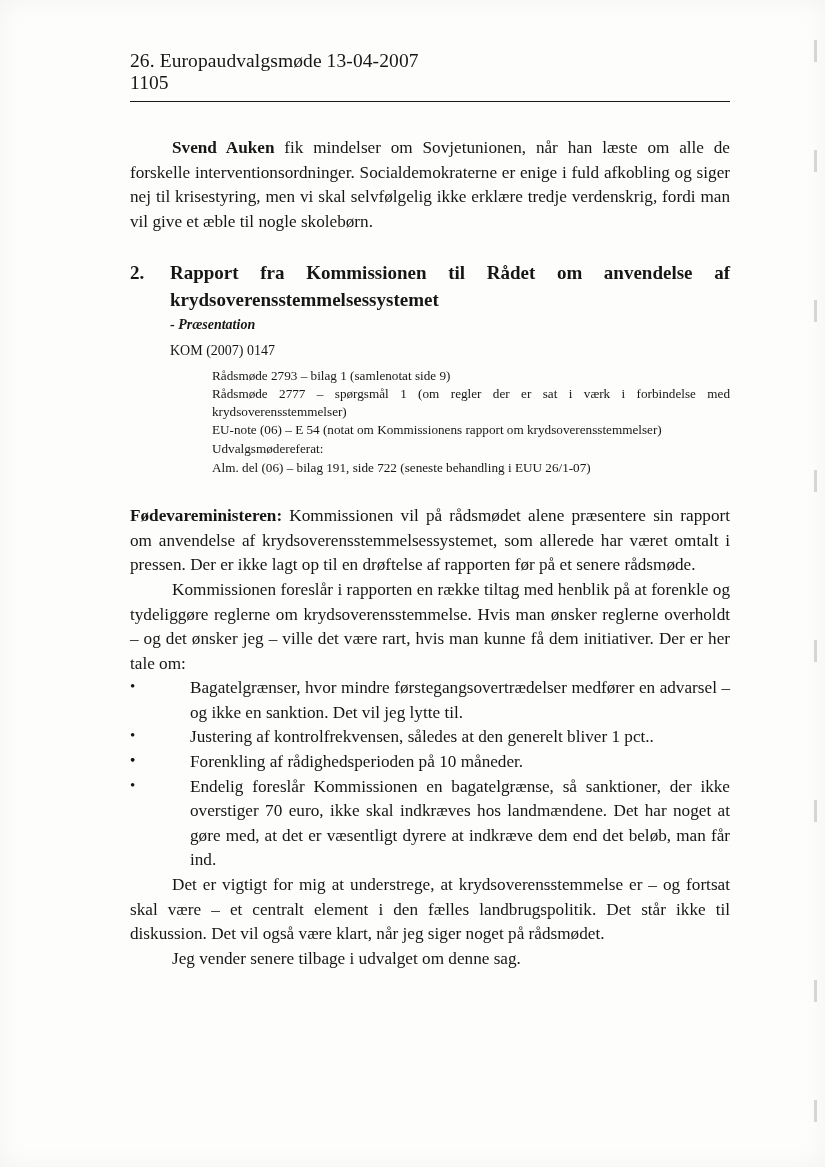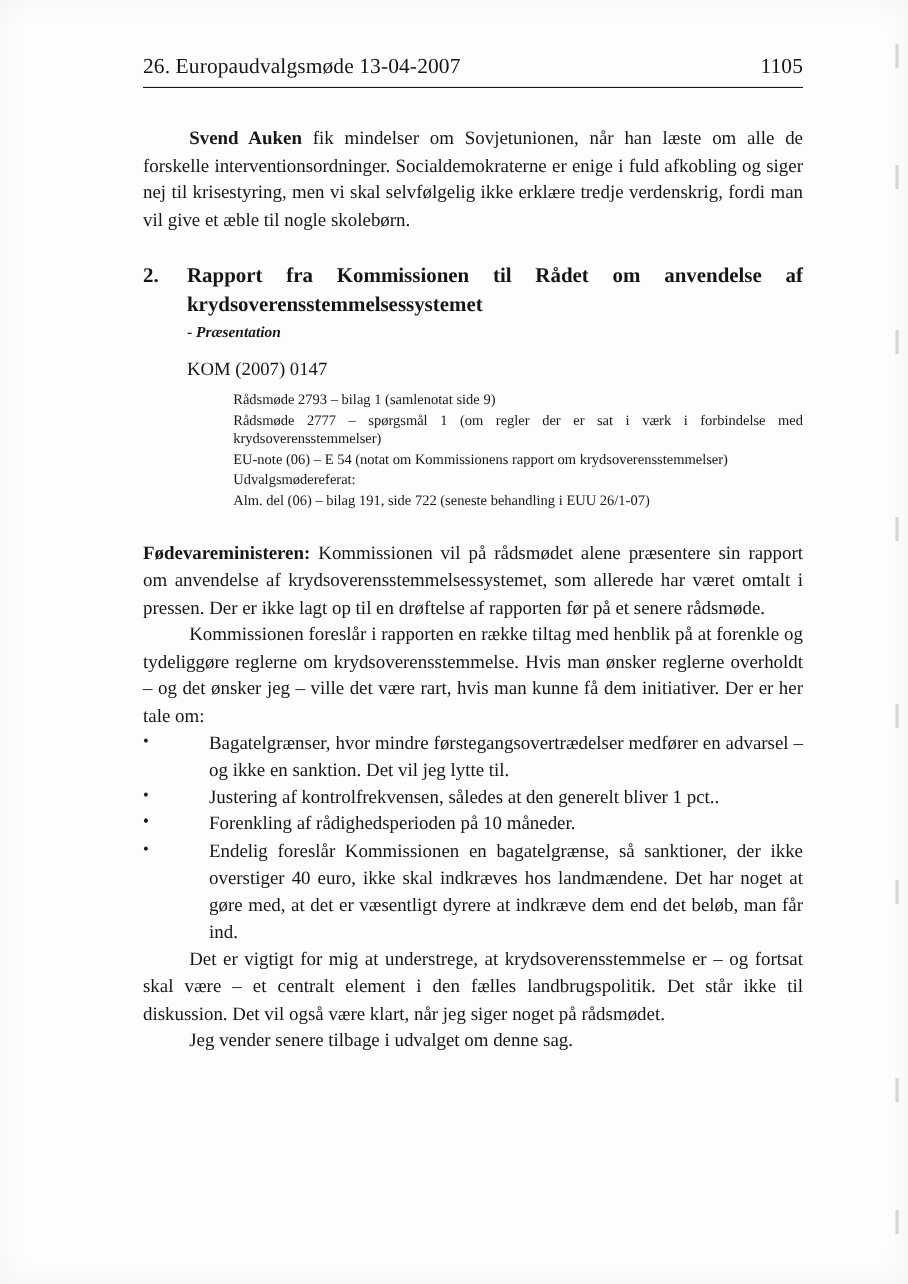--- a/index.html
+++ b/index.html
@@ -32,23 +32,24 @@
   }
   .content {
     position: absolute;
     left: 130px;
     top: 50px;
     width: 600px;
   }
   .header-row {
     display: flex;
     align-items: baseline;
-    justify-content: space-between;
+    justify-content: flex-start;
     font-size: 19.5px;
     letter-spacing: 0.1px;
+    flex-direction: column;
   }
   .header-title { white-space: nowrap; }
   .header-page { font-size: 19.5px; }
   .header-rule {
     margin-top: 7px;
     border-bottom: 1.6px solid #1a1a1a;
     width: 600px;
   }
   .body-block {
     margin-top: 34px;
@@ -75,23 +76,23 @@
 
   .subheading {
     margin-top: 2px;
     margin-left: 40px;
     font-size: 14px;
     font-weight: bold;
   }
   .subheading .it { font-style: italic; }
 
   .kom-line {
-    margin-top: 11px;
+    margin-top: 6px;
     margin-left: 40px;
-    font-size: 17px;
+    font-size: 14px;
   }
   .refs {
     margin-top: 6px;
     margin-left: 82px;
     font-size: 13.2px;
     line-height: 1.33;
   }
   .refs div { margin-bottom: 1px; }
 
   .after-refs { margin-top: 28px; }
@@ -180,21 +181,21 @@
 
       <p class="para after-refs"><span class="bold">Fødevareministeren:</span><span> Kommissionen vil på rådsmødet alene præsentere sin rapport om anvendelse af krydsoverensstemmelsessystemet, som allerede har været omtalt i pressen. Der er ikke lagt op til en drøftelse af rapporten før på et senere rådsmøde.</span></p>
 
       <p class="para indent">Kommissionen foreslår i rapporten en række tiltag med henblik på at forenkle og tydeliggøre reglerne om krydsoverensstemmelse. Hvis man ønsker reglerne overholdt – og det ønsker jeg – ville det være rart, hvis man kunne få dem initiativer. Der er her tale om:</p>
 
       <ul class="bullets">
         <li><span class="dot">•</span><span>Bagatelgrænser, hvor mindre førstegangsovertrædelser medfører en advarsel – og ikke en sanktion. Det vil jeg lytte til.</span></li>
         <li><span class="dot">•</span><span>Justering af kontrolfrekvensen, således at den generelt bliver 1 pct..</span></li>
         <li><span class="dot">•</span></li>
         <li><span class="dot">•</span><span>Forenkling af rådighedsperioden på 10 måneder.</span></li>
-        <li><span class="dot">•</span><span>Endelig foreslår Kommissionen en bagatelgrænse, så sanktioner, der ikke overstiger 40 euro, ikke skal indkræves hos landmændene. Det har noget at gøre med, at det er væsentligt dyrere at indkræve dem end det beløb, man får ind.</span></li>
+        <li><span class="dot">•</span><span>Endelig foreslår Kommissionen en bagatelgrænse, så sanktioner, der ikke overstiger 70 euro, ikke skal indkræves hos landmændene. Det har noget at gøre med, at det er væsentligt dyrere at indkræve dem end det beløb, man får ind.</span></li>
       </ul>
 
       <p class="para indent tail">Det er vigtigt for mig at understrege, at krydsoverensstemmelse er – og fortsat skal være – et centralt element i den fælles landbrugspolitik. Det står ikke til diskussion. Det vil også være klart, når jeg siger noget på rådsmødet.</p>
       <p class="para indent">Jeg vender senere tilbage i udvalget om denne sag.</p>
 
     </div>
   </div>
 </div>
 
 </body></html>

